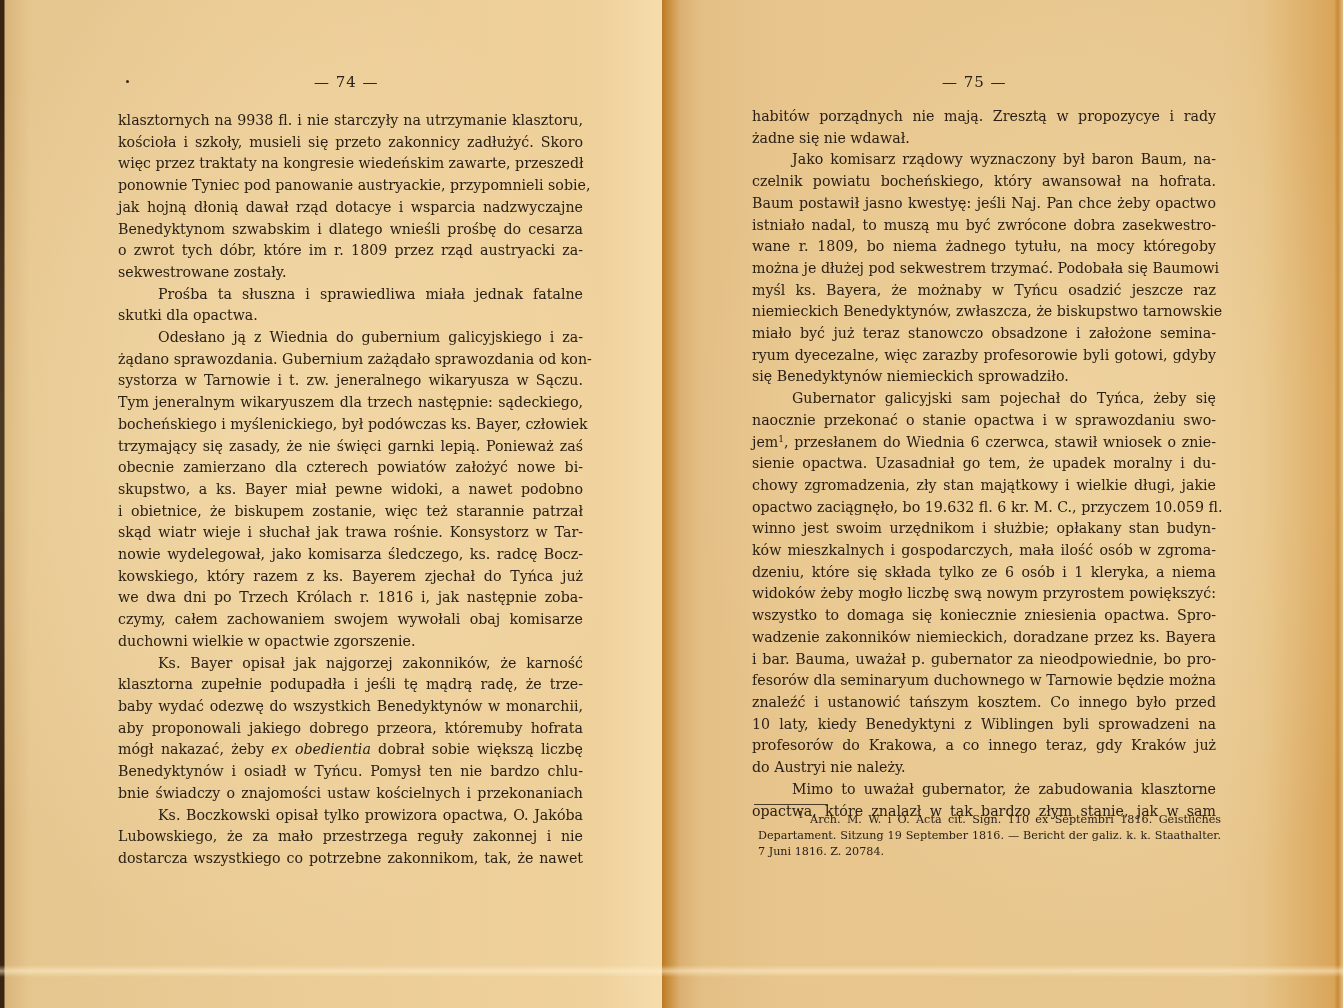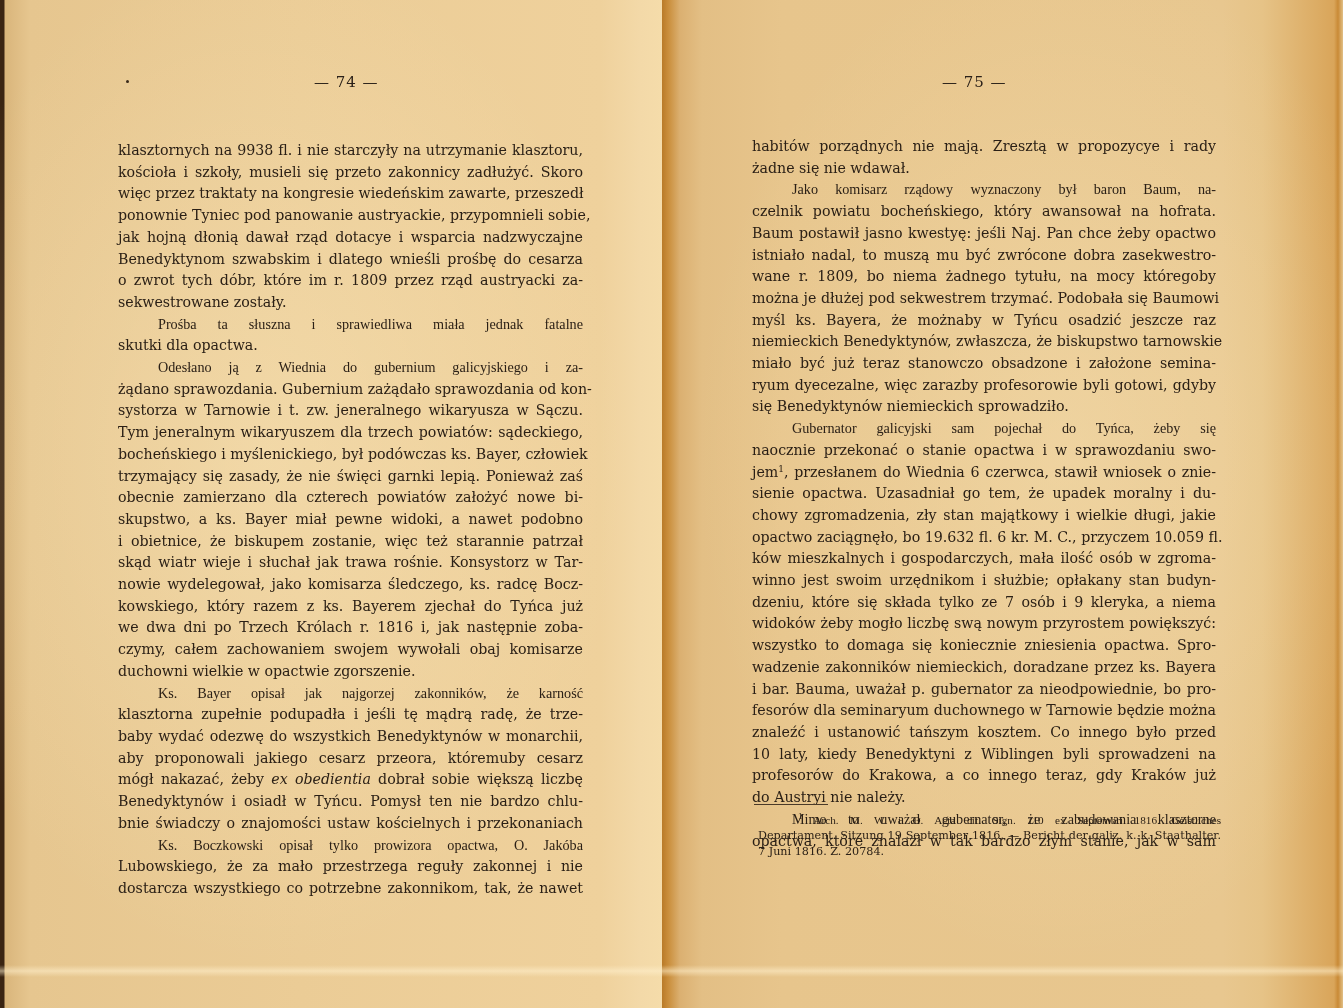--- a/index.html
+++ b/index.html
@@ -38,30 +38,29 @@
   .page-left .page-number { left: 314px; text-align: center; }
   .page-right .page-number { left: 280px; }
   .dot-mark {
     position: absolute; left: 126px; top: 80px; width: 3px; height: 3px;
     border-radius: 50%; background: #3a2a1a;
   }
   .text-block {
     position: absolute;
     font-size: 14.2px; line-height: 21.7px; color: #2b2016;
     text-align: justify;
-    margin-top: 30px;
   }
   .page-left .text-block { left: 118px; top: 110px; width: 465px; }
   .page-right .text-block { left: 90px; top: 106px; width: 464px; }
   .line {
     display: block; white-space: nowrap;
     text-align-last: justify; text-align: justify;
   }
   .line.last { text-align-last: left; }
-  .line.indent { padding-left: 40px; font-family: Liberation Serif, serif; }
+  .line.indent { padding-left: 40px; }
   .footnote-rule {
     position: absolute; left: 92px; top: 804px; width: 74px; height: 1px;
     background: #4a3a28;
   }
   .footnote {
     position: absolute; left: 96px; top: 812px; width: 463px;
     font-size: 11.2px; line-height: 16px; color: #2b2016;
   }
   .footnote .line.indent { padding-left: 40px; }
   sup { font-size: 9px; line-height: 0; vertical-align: 5px; }
@@ -82,36 +81,36 @@
         <span class="line"><span>ponownie Tyniec pod panowanie austryackie, przypomnieli sobie,</span></span>
         <span class="line"><span>jak hojną dłonią dawał rząd dotacye i wsparcia nadzwyczajne</span></span>
         <span class="line"><span>Benedyktynom szwabskim i dlatego wnieśli prośbę do cesarza</span></span>
         <span class="line"><span>o zwrot tych dóbr, które im r. 1809 przez rząd austryacki za-</span></span>
         <span class="line last"><span>sekwestrowane zostały.</span></span>
         <span class="line indent"><span>Prośba ta słuszna i sprawiedliwa miała jednak fatalne</span></span>
         <span class="line last"><span>skutki dla opactwa.</span></span>
         <span class="line indent"><span>Odesłano ją z Wiednia do gubernium galicyjskiego i za-</span></span>
         <span class="line"><span>żądano sprawozdania. Gubernium zażądało sprawozdania od kon-</span></span>
         <span class="line"><span>systorza w Tarnowie i t. zw. jeneralnego wikaryusza w Sączu.</span></span>
-        <span class="line"><span>Tym jeneralnym wikaryuszem dla trzech powiatów: sądeckiego,</span></span>
+        <span class="line"><span>Tym jeneralnym wikaryuszem dla trzech następnie: sądeckiego,</span></span>
         <span class="line"><span>bocheńskiego i myślenickiego, był podówczas ks. Bayer, człowiek</span></span>
         <span class="line"><span>trzymający się zasady, że nie święci garnki lepią. Ponieważ zaś</span></span>
         <span class="line"><span>obecnie zamierzano dla czterech powiatów założyć nowe bi-</span></span>
         <span class="line"><span>skupstwo, a ks. Bayer miał pewne widoki, a nawet podobno</span></span>
         <span class="line"><span>i obietnice, że biskupem zostanie, więc też starannie patrzał</span></span>
         <span class="line"><span>skąd wiatr wieje i słuchał jak trawa rośnie. Konsystorz w Tar-</span></span>
         <span class="line"><span>nowie wydelegował, jako komisarza śledczego, ks. radcę Bocz-</span></span>
         <span class="line"><span>kowskiego, który razem z ks. Bayerem zjechał do Tyńca już</span></span>
         <span class="line"><span>we dwa dni po Trzech Królach r. 1816 i, jak następnie zoba-</span></span>
         <span class="line"><span>czymy, całem zachowaniem swojem wywołali obaj komisarze</span></span>
         <span class="line last"><span>duchowni wielkie w opactwie zgorszenie.</span></span>
         <span class="line indent"><span>Ks. Bayer opisał jak najgorzej zakonników, że karność</span></span>
         <span class="line"><span>klasztorna zupełnie podupadła i jeśli tę mądrą radę, że trze-</span></span>
         <span class="line"><span>baby wydać odezwę do wszystkich Benedyktynów w monarchii,</span></span>
-        <span class="line"><span>aby proponowali jakiego cesarz przeora, któremuby cesarz</span></span>
+        <span class="line"><span>aby proponowali jakiego dobrego przeora, któremuby hofrata</span></span>
         <span class="line"><span>mógł nakazać, żeby </span><em>ex obedientia</em><span> dobrał sobie większą liczbę</span></span>
         <span class="line"><span>Benedyktynów i osiadł w Tyńcu. Pomysł ten nie bardzo chlu-</span></span>
         <span class="line"><span>bnie świadczy o znajomości ustaw kościelnych i przekonaniach</span></span>
         <span class="line indent"><span>Ks. Boczkowski opisał tylko prowizora opactwa, O. Jakóba</span></span>
         <span class="line"><span>Lubowskiego, że za mało przestrzega reguły zakonnej i nie</span></span>
         <span class="line"><span>dostarcza wszystkiego co potrzebne zakonnikom, tak, że nawet</span></span>
       </div>
   </div>
 
   <div class="page page-right">
@@ -129,23 +128,23 @@
         <span class="line"><span>niemieckich Benedyktynów, zwłaszcza, że biskupstwo tarnowskie</span></span>
         <span class="line"><span>miało być już teraz stanowczo obsadzone i założone semina-</span></span>
         <span class="line"><span>ryum dyecezalne, więc zarazby profesorowie byli gotowi, gdyby</span></span>
         <span class="line last"><span>się Benedyktynów niemieckich sprowadziło.</span></span>
         <span class="line indent"><span>Gubernator galicyjski sam pojechał do Tyńca, żeby się</span></span>
         <span class="line"><span>naocznie przekonać o stanie opactwa i w sprawozdaniu swo-</span></span>
         <span class="line"><span>jem</span><sup>1</sup><span>, przesłanem do Wiednia 6 czerwca, stawił wniosek o znie-</span></span>
         <span class="line"><span>sienie opactwa. Uzasadniał go tem, że upadek moralny i du-</span></span>
         <span class="line"><span>chowy zgromadzenia, zły stan majątkowy i wielkie długi, jakie</span></span>
         <span class="line"><span>opactwo zaciągnęło, bo 19.632 fl. 6 kr. M. C., przyczem 10.059 fl.</span></span>
+        <span class="line"><span>winno jest swoim urzędnikom i służbie; opłakany stan budyn-</span></span>
         <span class="line"><span>ków mieszkalnych i gospodarczych, mała ilość osób w zgroma-</span></span>
-        <span class="line"><span>winno jest swoim urzędnikom i służbie; opłakany stan budyn-</span></span>
-        <span class="line"><span>dzeniu, które się składa tylko ze 7 osób i 9 kleryka, a niema</span></span>
+        <span class="line"><span>dzeniu, które się składa tylko ze 6 osób i 1 kleryka, a niema</span></span>
         <span class="line"><span>widoków żeby mogło liczbę swą nowym przyrostem powiększyć:</span></span>
         <span class="line"><span>wszystko to domaga się koniecznie zniesienia opactwa. Spro-</span></span>
         <span class="line"><span>wadzenie zakonników niemieckich, doradzane przez ks. Bayera</span></span>
         <span class="line"><span>i bar. Bauma, uważał p. gubernator za nieodpowiednie, bo pro-</span></span>
         <span class="line"><span>fesorów dla seminaryum duchownego w Tarnowie będzie można</span></span>
         <span class="line"><span>znaleźć i ustanowić tańszym kosztem. Co innego było przed</span></span>
         <span class="line"><span>10 laty, kiedy Benedyktyni z Wiblingen byli sprowadzeni na</span></span>
         <span class="line"><span>profesorów do Krakowa, a co innego teraz, gdy Kraków już</span></span>
         <span class="line last"><span>do Austryi nie należy.</span></span>
         <span class="line indent"><span>Mimo to uważał gubernator, że zabudowania klasztorne</span></span>

